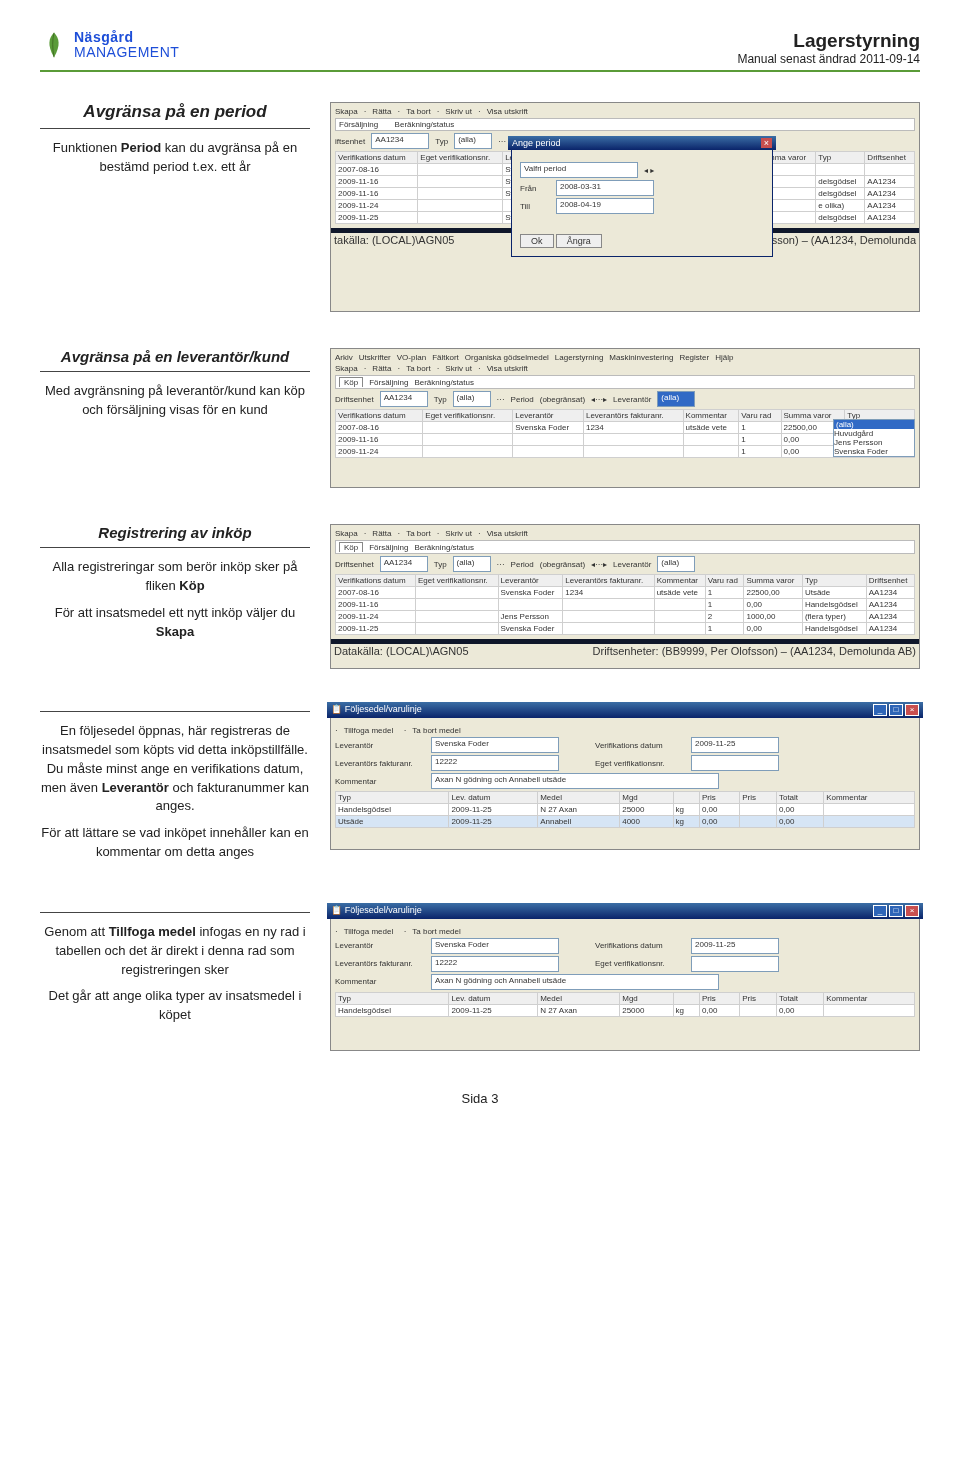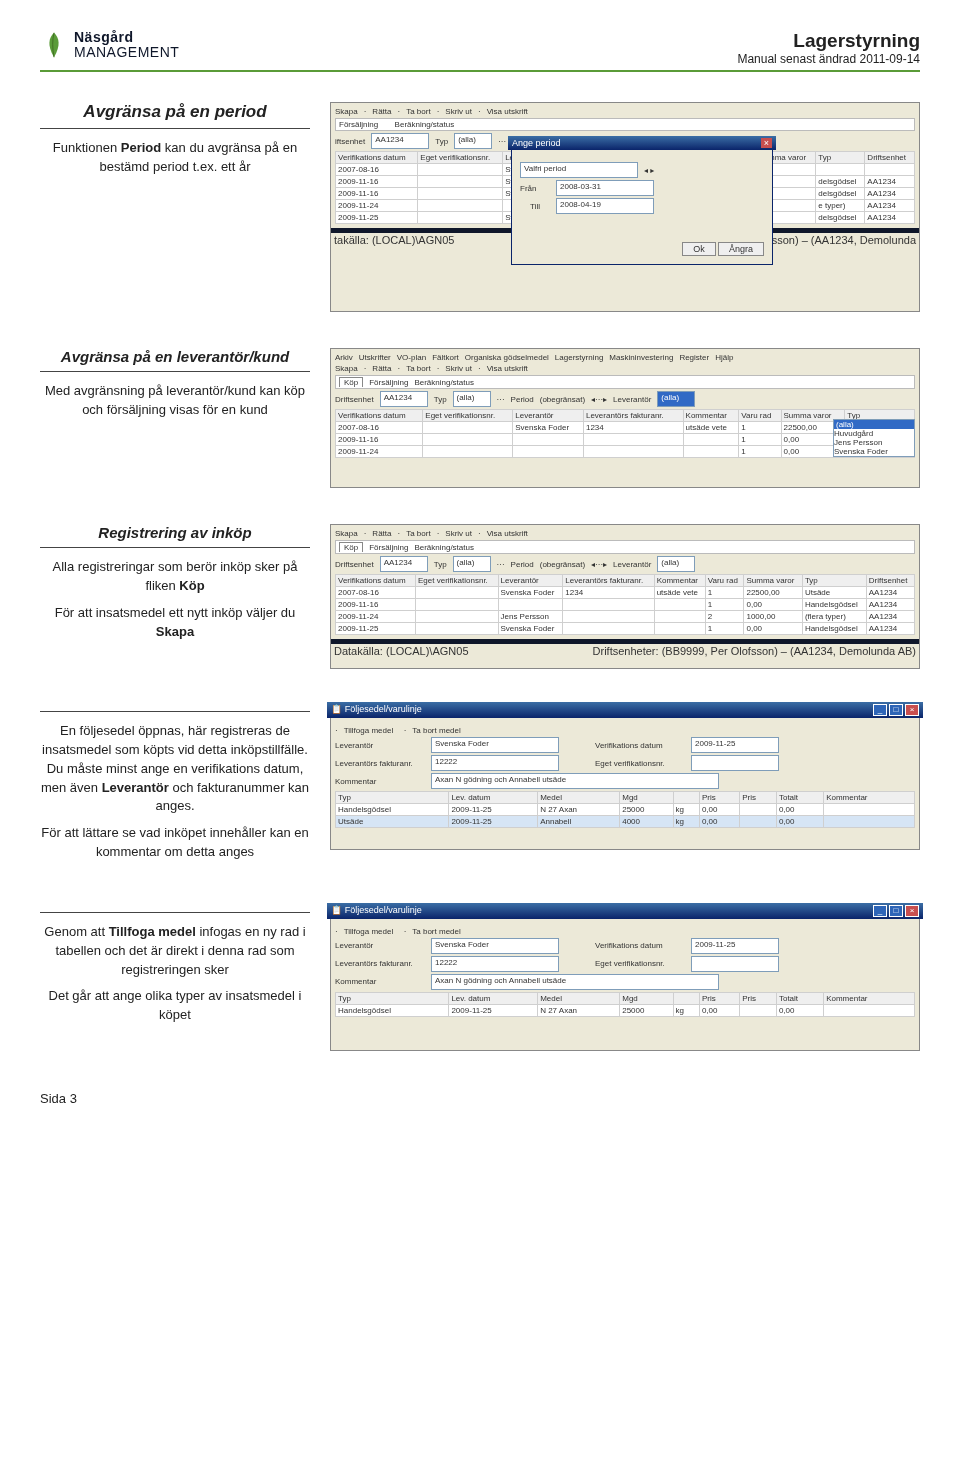--- a/index.html
+++ b/index.html
@@ -1,20 +1,20 @@
 <!DOCTYPE html>
 <html><head>
 <meta charset="utf-8">
 <style>
   body { font-family: Verdana, Arial, sans-serif; font-size: 13px; color:#222; margin:0; background:#fff; }
   .page { width: 960px; margin:0 auto; padding: 30px 40px 40px 40px; box-sizing:border-box; }
   .header { display:flex; justify-content:space-between; align-items:flex-start; border-bottom:2px solid #5a9b38; padding-bottom:4px; margin-bottom:30px; }
   .logo { display:flex; align-items:center; gap:6px; }
   .logo-mark { width:28px; height:28px; }
-  .logo-text { font-size:14px; color:#0f172a; letter-spacing:0.5px; line-height:1.1; }
+  .logo-text { font-size:14px; color:#1d4ed8; letter-spacing:0.5px; line-height:1.1; }
   .logo-text .l1 { font-weight:bold; }
   .hdr-right { text-align:right; }
   .hdr-right .title { font-size:19px; font-weight:bold; }
   .hdr-right .subtitle { font-size:12px; }
   .section { margin-bottom:36px; display:flex; align-items:flex-start; gap:20px; }
   .section .left { width: 270px; flex:none;text-align:center; }
   .section .right { flex:1; }
   .hline { border-bottom:1px solid #444; margin:6px 0 10px 0; }
   h2 { font-size:17px; font-weight:bold; margin:0 0 2px 0; font-style:italic; }
   h3 { font-size:15px; font-weight:bold; margin:0 0 2px 0; font-style:italic; }
@@ -26,21 +26,21 @@
   .shot .row { display:flex; gap:6px; align-items:center; margin-bottom:2px; }
   .shot .field { background:#fff; border:1px solid #7f9db9; padding:1px 3px; height:12px; display:inline-block; }
   .shot table { border-collapse:collapse; width:100%; font-size:8px; background:#fff; }
   .shot th, .shot td { border:1px solid #cfcfcf; padding:1px 2px; text-align:left; white-space:nowrap; overflow:hidden; }
   .shot th { background:#efefef; font-weight:normal; }
   .shot .statusbar { background:#ece9d8; border-top:5px solid #0f172a; font-size:11px; padding:1px 3px; margin:4px -4px -4px -4px; display:flex; justify-content:space-between; }
   .btn { background:#efefef; border:1px solid #888; padding:1px 10px; font-size:9px; display:inline-block; }
   .dialog { position:absolute; background:#ece9d8; border:1px solid #0a246a; width:260px; top:36px; left:180px; }
   .dialog .winbar { background:linear-gradient(#3b6ea5,#0a246a); color:#fff; font-size:9px; padding:2px 4px; display:flex; justify-content:space-between; }
   .dialog .body { padding:8px; }
-  .footer { font-size:13px; margin-top:40px; }
+  .footer { text-align:center; font-size:13px; margin-top:40px; }
   .minibtns { display:flex; gap:2px; }
   .minibtns span { display:inline-block; width:12px; height:10px; background:#c84f4f; border:1px solid #fff; font-size:8px; line-height:10px; text-align:center; color:#fff; }
   .minibtns span.min { background:#2e65b7; }
   .minibtns span.max { background:#2e65b7; }
 </style>
 </head>
 <body>
 
 <div class="page">
 
@@ -140,21 +140,21 @@
                 <td>AA1234</td>
               </tr>
           <tr>
                 <td>2009-11-24</td>
                 <td></td>
                 <td></td>
                 <td></td>
                 <td></td>
                 <td></td>
                 <td></td>
-                <td>e typer)</td>
+                <td>e olika)</td>
                 <td>AA1234</td>
               </tr>
           <tr>
                 <td>2009-11-25</td>
                 <td></td>
                 <td>Svenska Foder</td>
                 <td></td>
                 <td></td>
                 <td></td>
                 <td></td>
@@ -169,24 +169,24 @@
               <span>Ange period</span>
               <span style="background:#c84f4f;padding:0 3px;">×</span>
             </div>
           <div class="body">
             <div class="row"><span class="field" style="width:110px;">Valfri period</span> ◂ ▸</div>
             <div class="row">
                 <span style="width:30px;">Från</span>
                 <span class="field" style="width:90px;">2008-03-31</span>
               </div>
             <div class="row">
-                <span style="width:30px;text-align:center;">Till</span>
+                <span style="width:30px;">Till</span>
                 <span class="field" style="width:90px;">2008-04-19</span>
               </div>
-            <div style="text-align:right;margin-top:28px;">
+            <div style="text-align:left;margin-top:20px;">
               <span class="btn">Ok</span>
               <span class="btn">Ångra</span>
             </div>
           </div>
         </div>
         <div class="statusbar">
             <span>takälla: (LOCAL)\AGN05</span>
             <span>Driftsenheter: (BB9999, Per Olofsson) – (AA1234, Demolunda</span>
           </div>
       </div>

